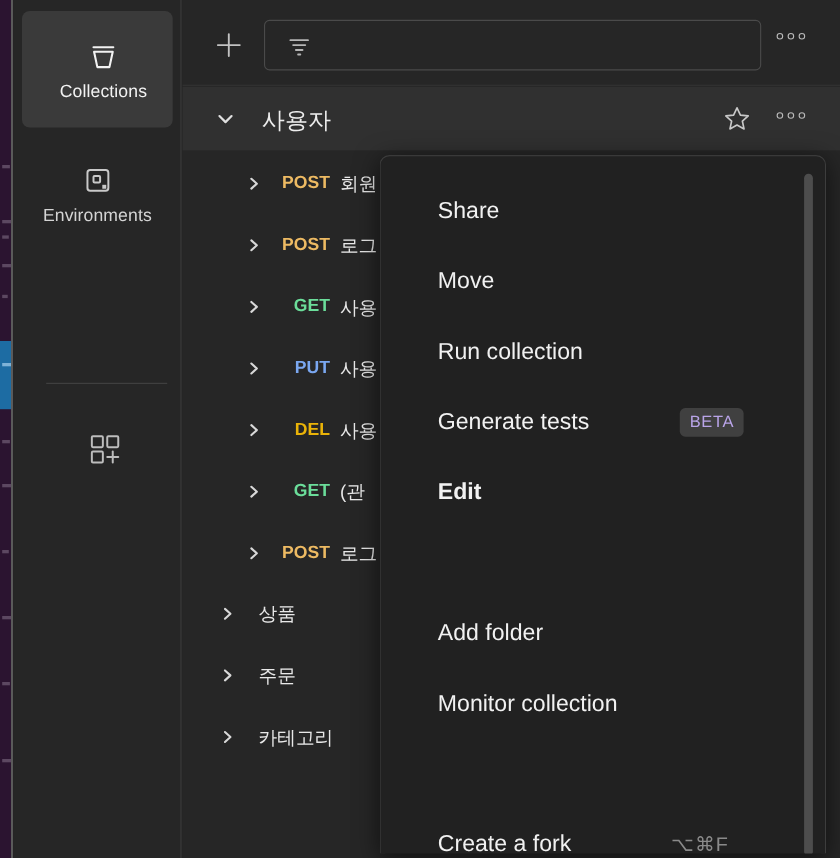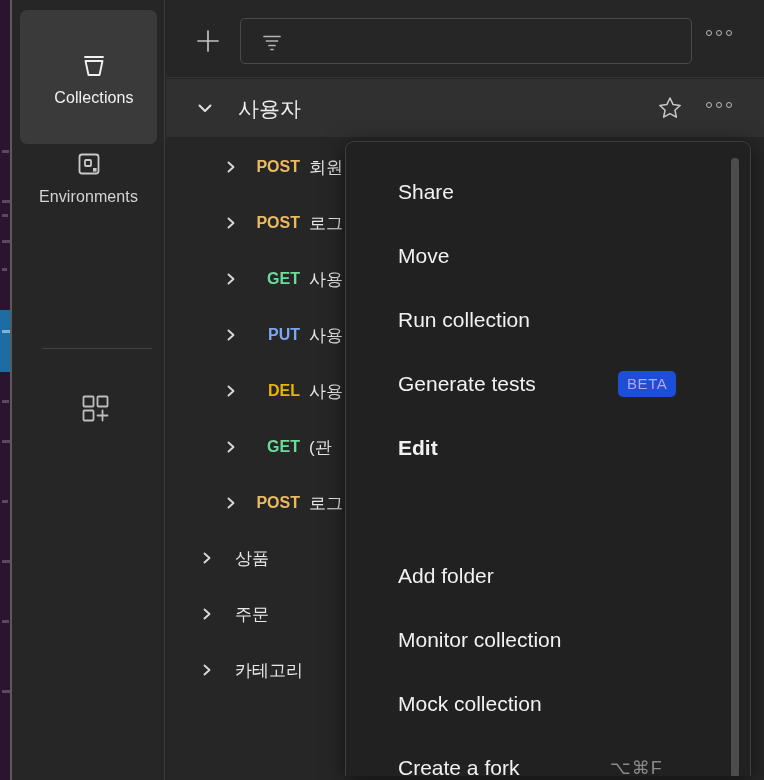--- a/index.html
+++ b/index.html
@@ -193,21 +193,21 @@
     cursor: pointer;
   }
   .ctx-item.hl { background: #323232; }
   .ctx-lbl {
     font-size: 21px; color: #f1f1f1;
     margin-left: 33px;
     font-family: "Liberation Sans", sans-serif;
   }
   .beta {
     position: absolute; left: 253px;
-    background: #1d4ed8;
+    background: #404040;
     color: #b9a4e8;
     font-size: 15px;
     letter-spacing: .6px;
     padding: 4px 9px 5px;
     border-radius: 5px;
     font-family: "Liberation Sans", sans-serif;
   }
   .shortcut {
     position: absolute; left: 245px;
     font-size: 18px; color: #8a8a8a;
@@ -243,21 +243,21 @@
     <div class="ln" style="top:440px;width:9px"></div>
     <div class="ln" style="top:500px;width:6px"></div>
     <div class="ln" style="top:560px;width:8px"></div>
     <div class="ln" style="top:620px;width:7px"></div>
     <div class="ln" style="top:690px;width:9px"></div>
     <div class="edge"></div>
   </div>
 
   <div class="rail">
 
-    <div class="rail-item active" style="top:10px;height:134px;padding-left:11px;">
+    <div class="rail-item active" style="top:10px;height:106px;padding-left:11px;">
       <span class="rail-ico">
         <svg viewBox="0 0 34 34" width="34" height="34" fill="none" stroke="#f2f2f2" stroke-width="1.9" stroke-linejoin="round">
           <line x1="8" y1="9" x2="26" y2="9" stroke-linecap="round"></line>
           <path d="M8.5 13 L25.5 13 L22.5 27 L11.5 27 Z"></path>
         </svg>
       </span>
       <span class="rail-lbl">Collections</span>
     </div>
 
     <div class="rail-item" style="top:128px;height:96px;">
@@ -468,23 +468,20 @@
 
 
     <div class="ctx-item" style="top:404px;">
       <span class="ctx-lbl">Add folder</span>
     </div>
 
     <div class="ctx-item" style="top:468px;">
       <span class="ctx-lbl">Monitor collection</span>
     </div>
 
-    <div class="ctx-item" style="top:532px;">
-      <span class="ctx-lbl">Mock collection</span>
-    </div>
 
     <div class="ctx-item" style="top:596px;">
       <span class="ctx-lbl">Create a fork</span>
       <span class="shortcut">⌥⌘F</span>
     </div>
 
     <div class="ctx-scroll-track">
       <div class="ctx-scroll-thumb"></div>
     </div>
   </div>

